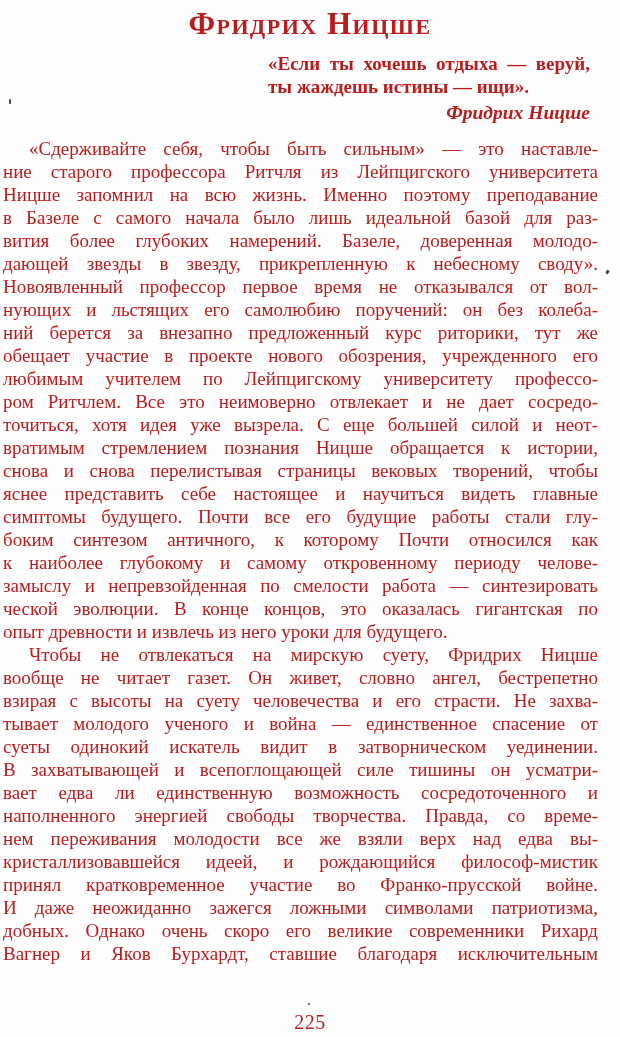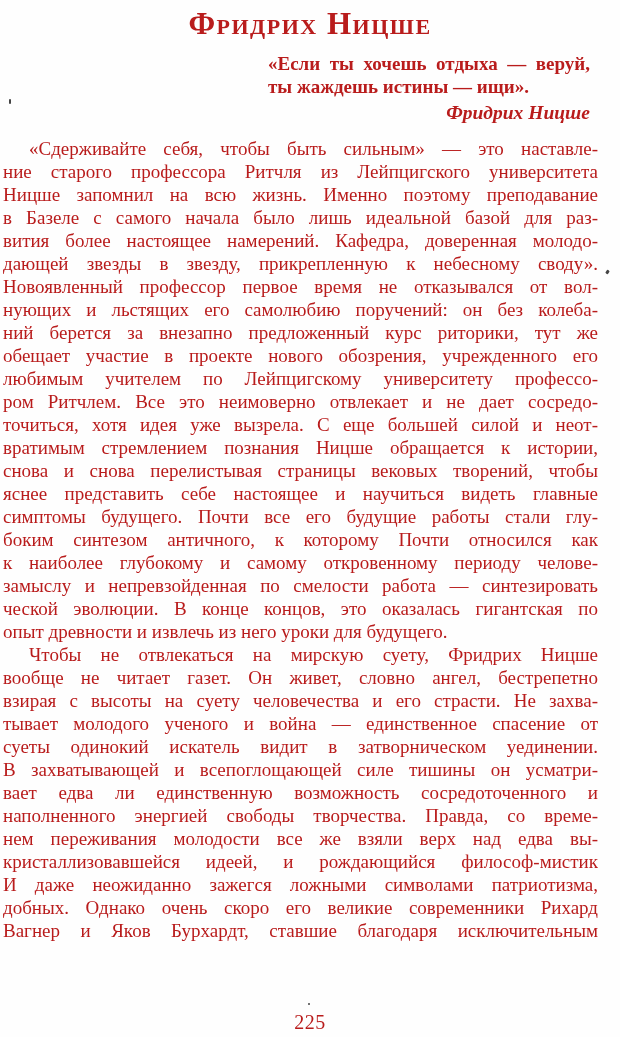--- a/index.html
+++ b/index.html
@@ -97,21 +97,21 @@
     <div class="ep-line">ты жаждешь истины — ищи».</div>
     <div class="attribution">Фридрих Ницше</div>
   </div>
 
   <div class="bodytext">
     <div class="para">
       <div class="line indent">«Сдерживайте себя, чтобы быть сильным» — это наставле-</div>
       <div class="line">ние старого профессора Ритчля из Лейпцигского университета</div>
       <div class="line">Ницше запомнил на всю жизнь. Именно поэтому преподавание</div>
       <div class="line">в Базеле с самого начала было лишь идеальной базой для раз-</div>
-      <div class="line">вития более настоящее намерений. Кафедра, доверенная молодо-</div>
+      <div class="line">вития более глубоких намерений. Базеле, доверенная молодо-</div>
       <div class="line">дающей звезды в звезду, прикрепленную к небесному своду».</div>
       <div class="line">Новоявленный профессор первое время не отказывался от вол-</div>
       <div class="line">нующих и льстящих его самолюбию поручений: он без колеба-</div>
       <div class="line">ний берется за внезапно предложенный курс риторики, тут же</div>
       <div class="line">обещает участие в проекте нового обозрения, учрежденного его</div>
       <div class="line">любимым учителем по Лейпцигскому университету профессо-</div>
       <div class="line">ром Ритчлем. Все это неимоверно отвлекает и не дает сосредо-</div>
       <div class="line">точиться, хотя идея уже вызрела. С еще большей силой и неот-</div>
       <div class="line">вратимым стремлением познания Ницше обращается к истории,</div>
       <div class="line">снова и снова перелистывая страницы вековых творений, чтобы</div>
@@ -127,20 +127,21 @@
       <div class="line indent">Чтобы не отвлекаться на мирскую суету, Фридрих Ницше</div>
       <div class="line">вообще не читает газет. Он живет, словно ангел, бестрепетно</div>
       <div class="line">взирая с высоты на суету человечества и его страсти. Не захва-</div>
       <div class="line">тывает молодого ученого и война — единственное спасение от</div>
       <div class="line">суеты одинокий искатель видит в затворническом уединении.</div>
       <div class="line">В захватывающей и всепоглощающей силе тишины он усматри-</div>
       <div class="line">вает едва ли единственную возможность сосредоточенного и</div>
       <div class="line">наполненного энергией свободы творчества. Правда, со време-</div>
       <div class="line">нем переживания молодости все же взяли верх над едва вы-</div>
       <div class="line">кристаллизовавшейся идеей, и рождающийся философ-мистик</div>
+      <div class="line">принял кратковременное участие во Франко-прусской войне.</div>
       <div class="line">И даже неожиданно зажегся ложными символами патриотизма,</div>
       <div class="line">добных. Однако очень скоро его великие современники Рихард</div>
       <div class="line">Вагнер и Яков Бурхардт, ставшие благодаря исключительным</div>
     </div>
   </div>
 
   <div class="footer">225</div>
 
   <div class="speck s1"></div>
   <div class="speck s2"></div>

